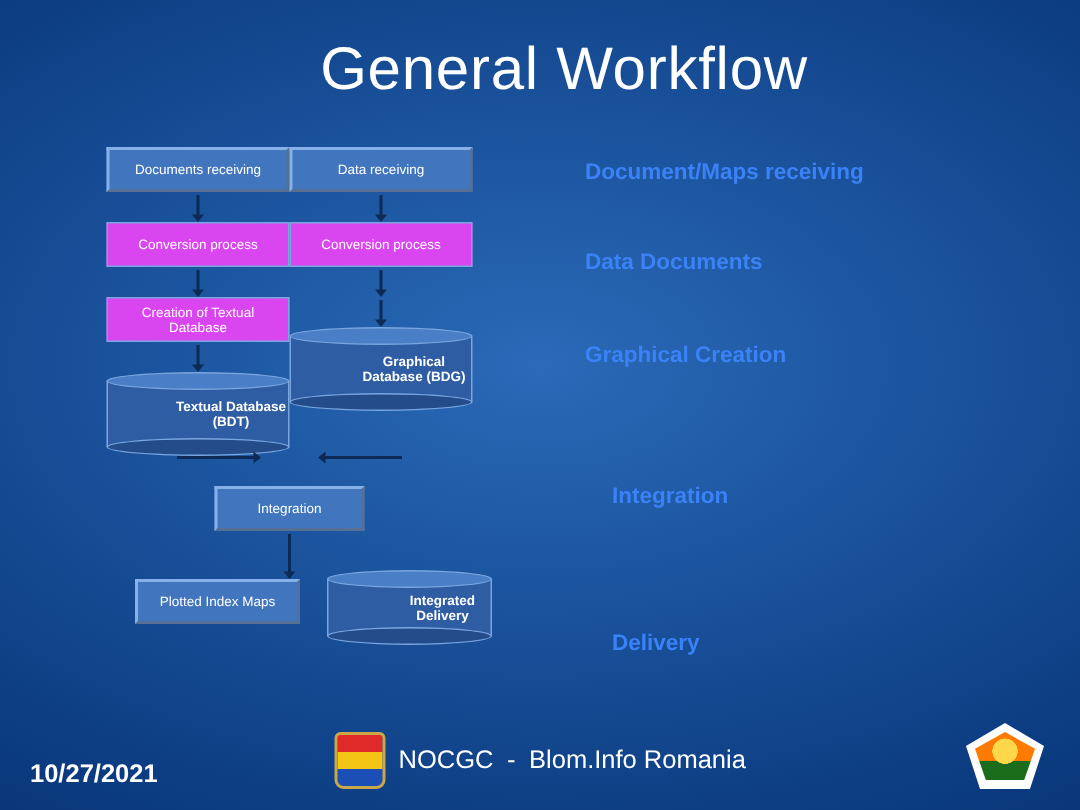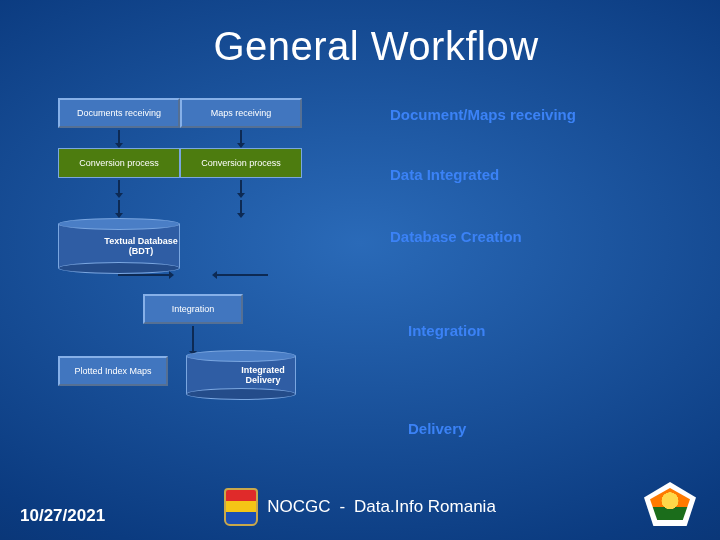--- a/index.html
+++ b/index.html
@@ -23,27 +23,27 @@
     padding-left: 32px;
   }
 
   .flow {
     position: absolute;
     top: 98px;
     left: 58px;
     width: 270px;
   }
 
-  .row { display: flex; justify-content: flex-start; }
+  .row { display: flex; justify-content: center; }
   .col { width: 122px; display: flex; flex-direction: column; align-items: center; }
 
   .fbox {
     width: 122px;
     min-height: 30px;
-    background: #4d7c0f;
+    background: #d946ef;
     border: 1px solid #7aa6e0;
     display: flex;
     align-items: center;
     justify-content: center;
     text-align: center;
     padding: 3px 4px;
     font-size: 9px;
     line-height: 1.15;
     color: #fff;
     font-family: Arial, sans-serif;
@@ -189,63 +189,65 @@
 <div class="title">General Workflow</div>
 
 <div class="flow">
 
   <div class="row">
     <div class="col">
       <div class="fbox bevel">Documents receiving</div>
       <div class="arrow-v"></div>
       <div class="fbox">Conversion process</div>
       <div class="arrow-v"></div>
+      <div class="fbox">Creation of Textual Database</div>
       <div class="arrow-v"></div>
       <div class="db">Textual Database (BDT)</div>
     </div>
     <div class="col">
-      <div class="fbox bevel">Maps receiving</div>
+      <div class="fbox bevel">Data receiving</div>
       <div class="arrow-v"></div>
       <div class="fbox">Conversion process</div>
       <div class="arrow-v"></div>
       <div class="arrow-v"></div>
+      <div class="db">Graphical Database (BDG)</div>
     </div>
   </div>
 
   <div class="merge-wrap">
     <div class="arrow-h rt lconn"></div>
     <div class="arrow-h lt rconn"></div>
   </div>
 
   <div class="center-col">
     <div class="fbox bevel" style="width:100px">Integration</div>
     <div class="arrow-v" style="height:26px"></div>
   </div>
 
-  <div class="row" style="justify-content:flex-start; gap:18px">
+  <div class="row" style="justify-content:flex-end; gap:18px">
     <div class="col" style="width:110px">
       <div class="fbox bevel" style="width:110px">Plotted Index Maps</div>
     </div>
     <div class="col" style="width:110px">
       <div class="db" style="width:110px; height:38px; margin-top:0">Integrated Delivery</div>
     </div>
   </div>
 
 </div>
 
 <div class="labels">
   <div class="lab" style="top:106px">Document/Maps receiving</div>
-  <div class="lab" style="top:166px">Data Integrated</div>
-  <div class="lab" style="top:228px">Database Creation</div>
+  <div class="lab" style="top:166px">Data Documents</div>
+  <div class="lab" style="top:228px">Graphical Creation</div>
   <div class="lab" style="top:322px; left:408px">Integration</div>
   <div class="lab" style="top:420px; left:408px">Delivery</div>
 </div>
 
 <div class="footer">
   <div class="date">10/27/2021</div>
   <div class="footer-center">
     <span class="crest"></span>
     <span>NOCGC</span>
     <span>-</span>
-    <span>Data.Info Romania</span>
+    <span>Blom.Info Romania</span>
   </div>
   <span class="badge"></span>
 </div>
 
 </body></html>

